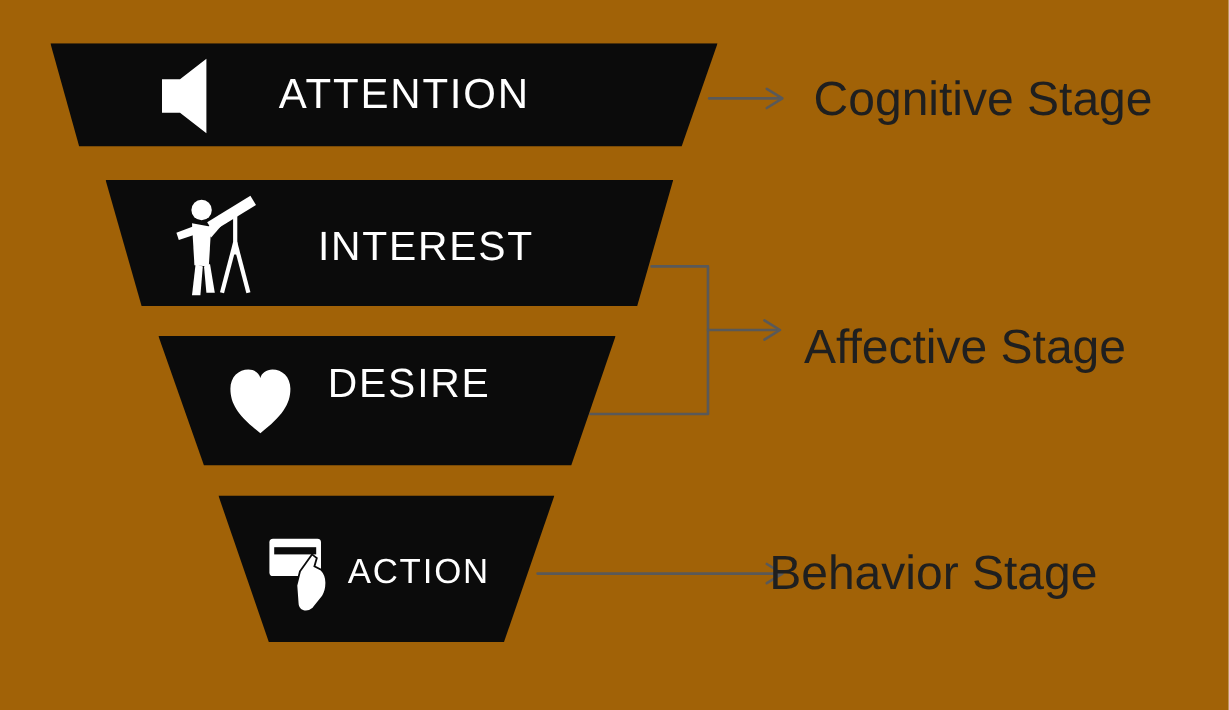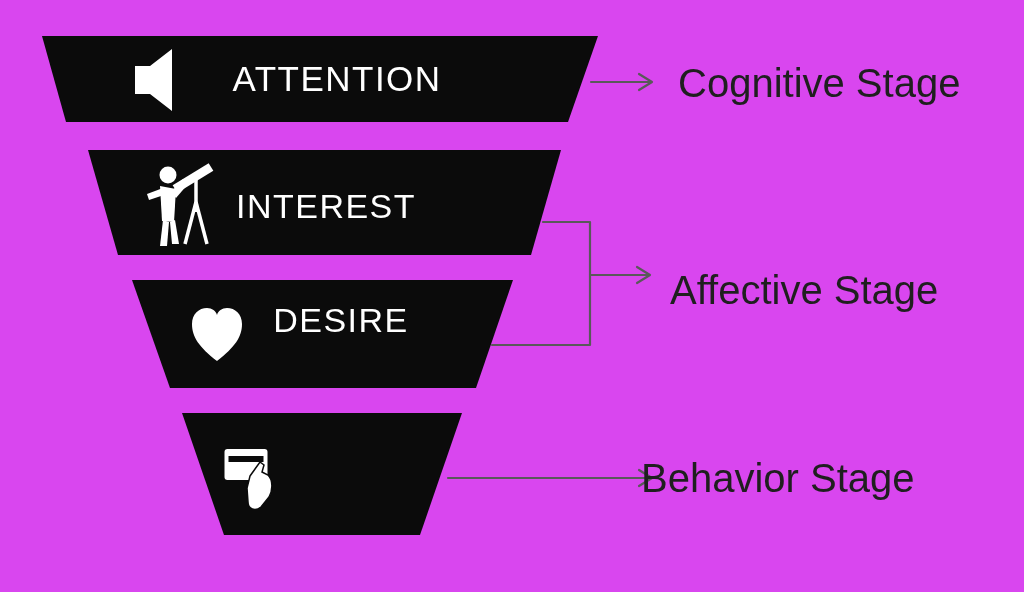--- a/index.html
+++ b/index.html
@@ -1,31 +1,31 @@
 <!DOCTYPE html>
 <html><head>
 <meta charset="utf-8">
 <style>
   html,body{margin:0;padding:0;background:#ffffff;}
   .stage-canvas{
-    position:relative;width:1024px;height:592px;background:#d946ef;overflow:hidden;
+    position:relative;width:1024px;height:592px;background:#a16207;overflow:hidden;
     font-family:"Liberation Sans",sans-serif;
   }
   .band{position:absolute;inset:0;background:#0b0b0b;}
   .band.b-attention{clip-path:polygon(42px 36px,598px 36px,568px 122px,66px 122px);}
   .band.b-interest{clip-path:polygon(88px 150px,561px 150px,531px 255px,118px 255px);}
   .band.b-desire{clip-path:polygon(132px 280px,513px 280px,476px 388px,170px 388px);}
   .band.b-action{clip-path:polygon(182px 413px,462px 413px,420px 535px,224px 535px);}
 
   .band-label{
     position:absolute;transform:translate(-50%,-50%);
     color:#ffffff;letter-spacing:1.5px;white-space:nowrap;font-weight:400;
   }
   .bl-attention{left:337px;top:79px;font-size:35px;}
-  .bl-interest{left:326px;top:206px;font-size:34px;text-align:center;}
+  .bl-interest{left:355px;top:206px;font-size:34px;text-align:center;}
   .bl-desire{left:341px;top:320px;font-size:34px;}
   .bl-action{left:349px;top:477px;font-size:29px;}
 
   .stage-label{
     position:absolute;transform:translateY(-50%);
     color:#1f1f1f;font-size:40px;white-space:nowrap;font-weight:400;
   }
   .sl-cognitive{left:678px;top:83px;text-align:right;}
   .sl-affective{left:670px;top:290px;}
   .sl-behavior{left:641px;top:478px;}
@@ -91,18 +91,19 @@
 
   <svg class="icon ic-card" viewBox="0 0 50 62">
     <rect x="0.5" y="1" width="43" height="31" rx="3" fill="#ffffff"></rect>
     <rect x="4.5" y="8" width="35" height="6" fill="#0b0b0b"></rect>
     <path fill="#ffffff" stroke="#0b0b0b" stroke-width="1.5" d="M26,28 L36,14 L40,17 L38,24 L44,27 C49,32 49,42 45,49 L37,59 C31,64 24,61 24,54 L23,40 Z"></path>
   </svg>
 
   <div class="band-label bl-attention">ATTENTION</div>
   <div class="band-label bl-interest">INTEREST</div>
   <div class="band-label bl-desire">DESIRE</div>
+  <div class="band-label bl-action">ACTION</div>
 
   <div class="stage-label sl-cognitive">Cognitive Stage</div>
   <div class="stage-label sl-affective">Affective Stage</div>
   <div class="stage-label sl-behavior">Behavior Stage</div>
 
 </div>
 
 </body></html>

